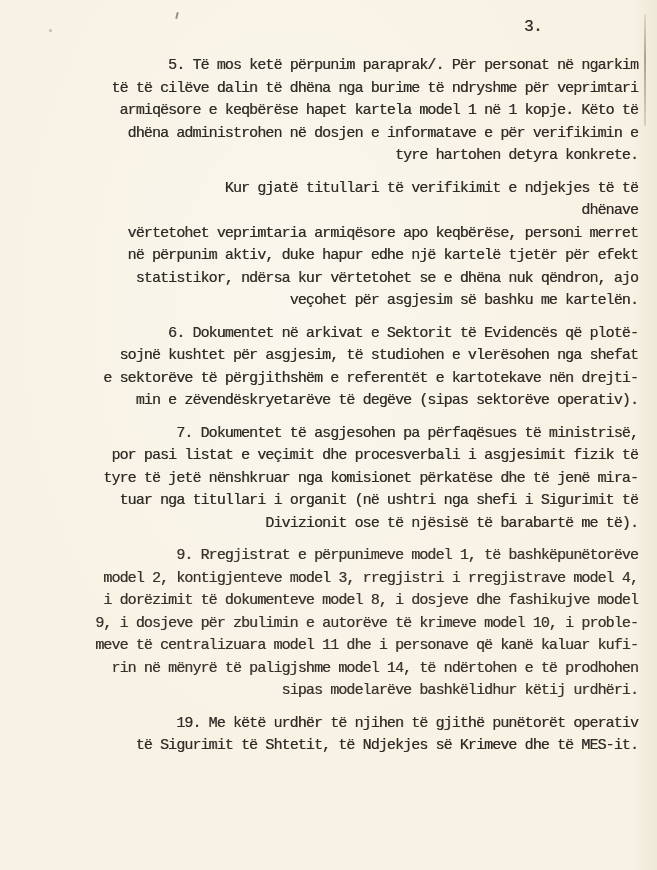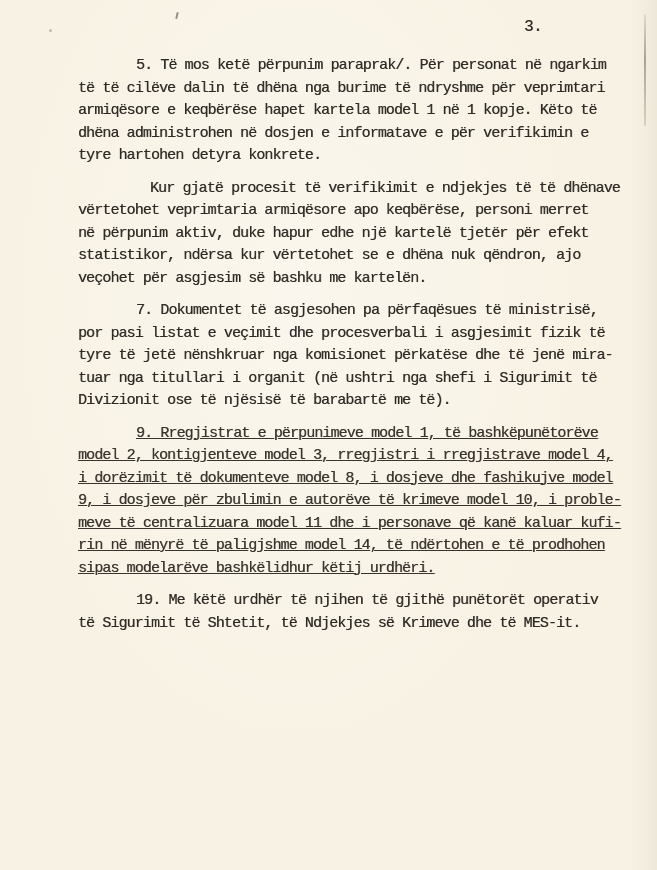--- a/index.html
+++ b/index.html
@@ -27,39 +27,39 @@
     position: absolute;
     top: 18px;
     left: 524px;
     font-size: 16px;
     letter-spacing: -0.5px;
     text-shadow: 0.4px 0 0 rgba(46,42,37,0.6);
   }
   .text-block {
     position: absolute;
     top: 55px;
-    left: 78px;
+    left: 90px;
     width: 548px;
+    text-align: right;
   }
   .para {
     margin: 0 0 10px 0;
     white-space: pre-line;
     text-indent: 58px;
     font-size: 15px;
     line-height: 22.5px;
     letter-spacing: -0.9px;
     text-shadow: 0.45px 0 0 rgba(46,42,37,0.55);
   }
   .para.deep {
     text-indent: 72px;
   }
   .para.faded-mid {
     
     color: #38332c;
-    text-decoration: underline;
   }
   .scan-line-artifact {
     position: absolute;
     left: 644px;
     top: 14px;
     width: 2px;
     height: 112px;
     background: linear-gradient(to bottom, rgba(120,110,95,0.15), rgba(110,100,85,0.55) 40%, rgba(140,125,100,0.25));
     border-radius: 1px;
   }
@@ -95,26 +95,30 @@
   <div class="page-number">3.</div>
 
   <div class="text-block">
 
     <p class="para">5. Të mos ketë përpunim paraprak/. Për personat në ngarkim
 të të cilëve dalin të dhëna nga burime të ndryshme për veprimtari
 armiqësore e keqbërëse hapet kartela model 1 në 1 kopje. Këto të
 dhëna administrohen në dosjen e informatave e për verifikimin e
 tyre hartohen detyra konkrete.</p>
 
-    <p class="para deep">Kur gjatë procesit të verifikimit e ndjekjes të të dhënave
+    <p class="para deep">Kur gjatë titullari të verifikimit e ndjekjes të të dhënave
 vërtetohet veprimtaria armiqësore apo keqbërëse, personi merret
 në përpunim aktiv, duke hapur edhe një kartelë tjetër për efekt
 statistikor, ndërsa kur vërtetohet se e dhëna nuk qëndron, ajo
 veçohet për asgjesim së bashku me kartelën.</p>
 
+    <p class="para">6. Dokumentet në arkivat e Sektorit të Evidencës që plotë-
+sojnë kushtet për asgjesim, të studiohen e vlerësohen nga shefat
+e sektorëve të përgjithshëm e referentët e kartotekave nën drejti-
+min e zëvendëskryetarëve të degëve (sipas sektorëve operativ).</p>
 
     <p class="para">7. Dokumentet të asgjesohen pa përfaqësues të ministrisë,
 por pasi listat e veçimit dhe procesverbali i asgjesimit fizik të
 tyre të jetë nënshkruar nga komisionet përkatëse dhe të jenë mira-
 tuar nga titullari i organit (në ushtri nga shefi i Sigurimit të
 Divizionit ose të njësisë të barabartë me të).</p>
 
 
     <p class="para faded-mid">9. Rregjistrat e përpunimeve model 1, të bashkëpunëtorëve
 model 2, kontigjenteve model 3, rregjistri i rregjistrave model 4,

